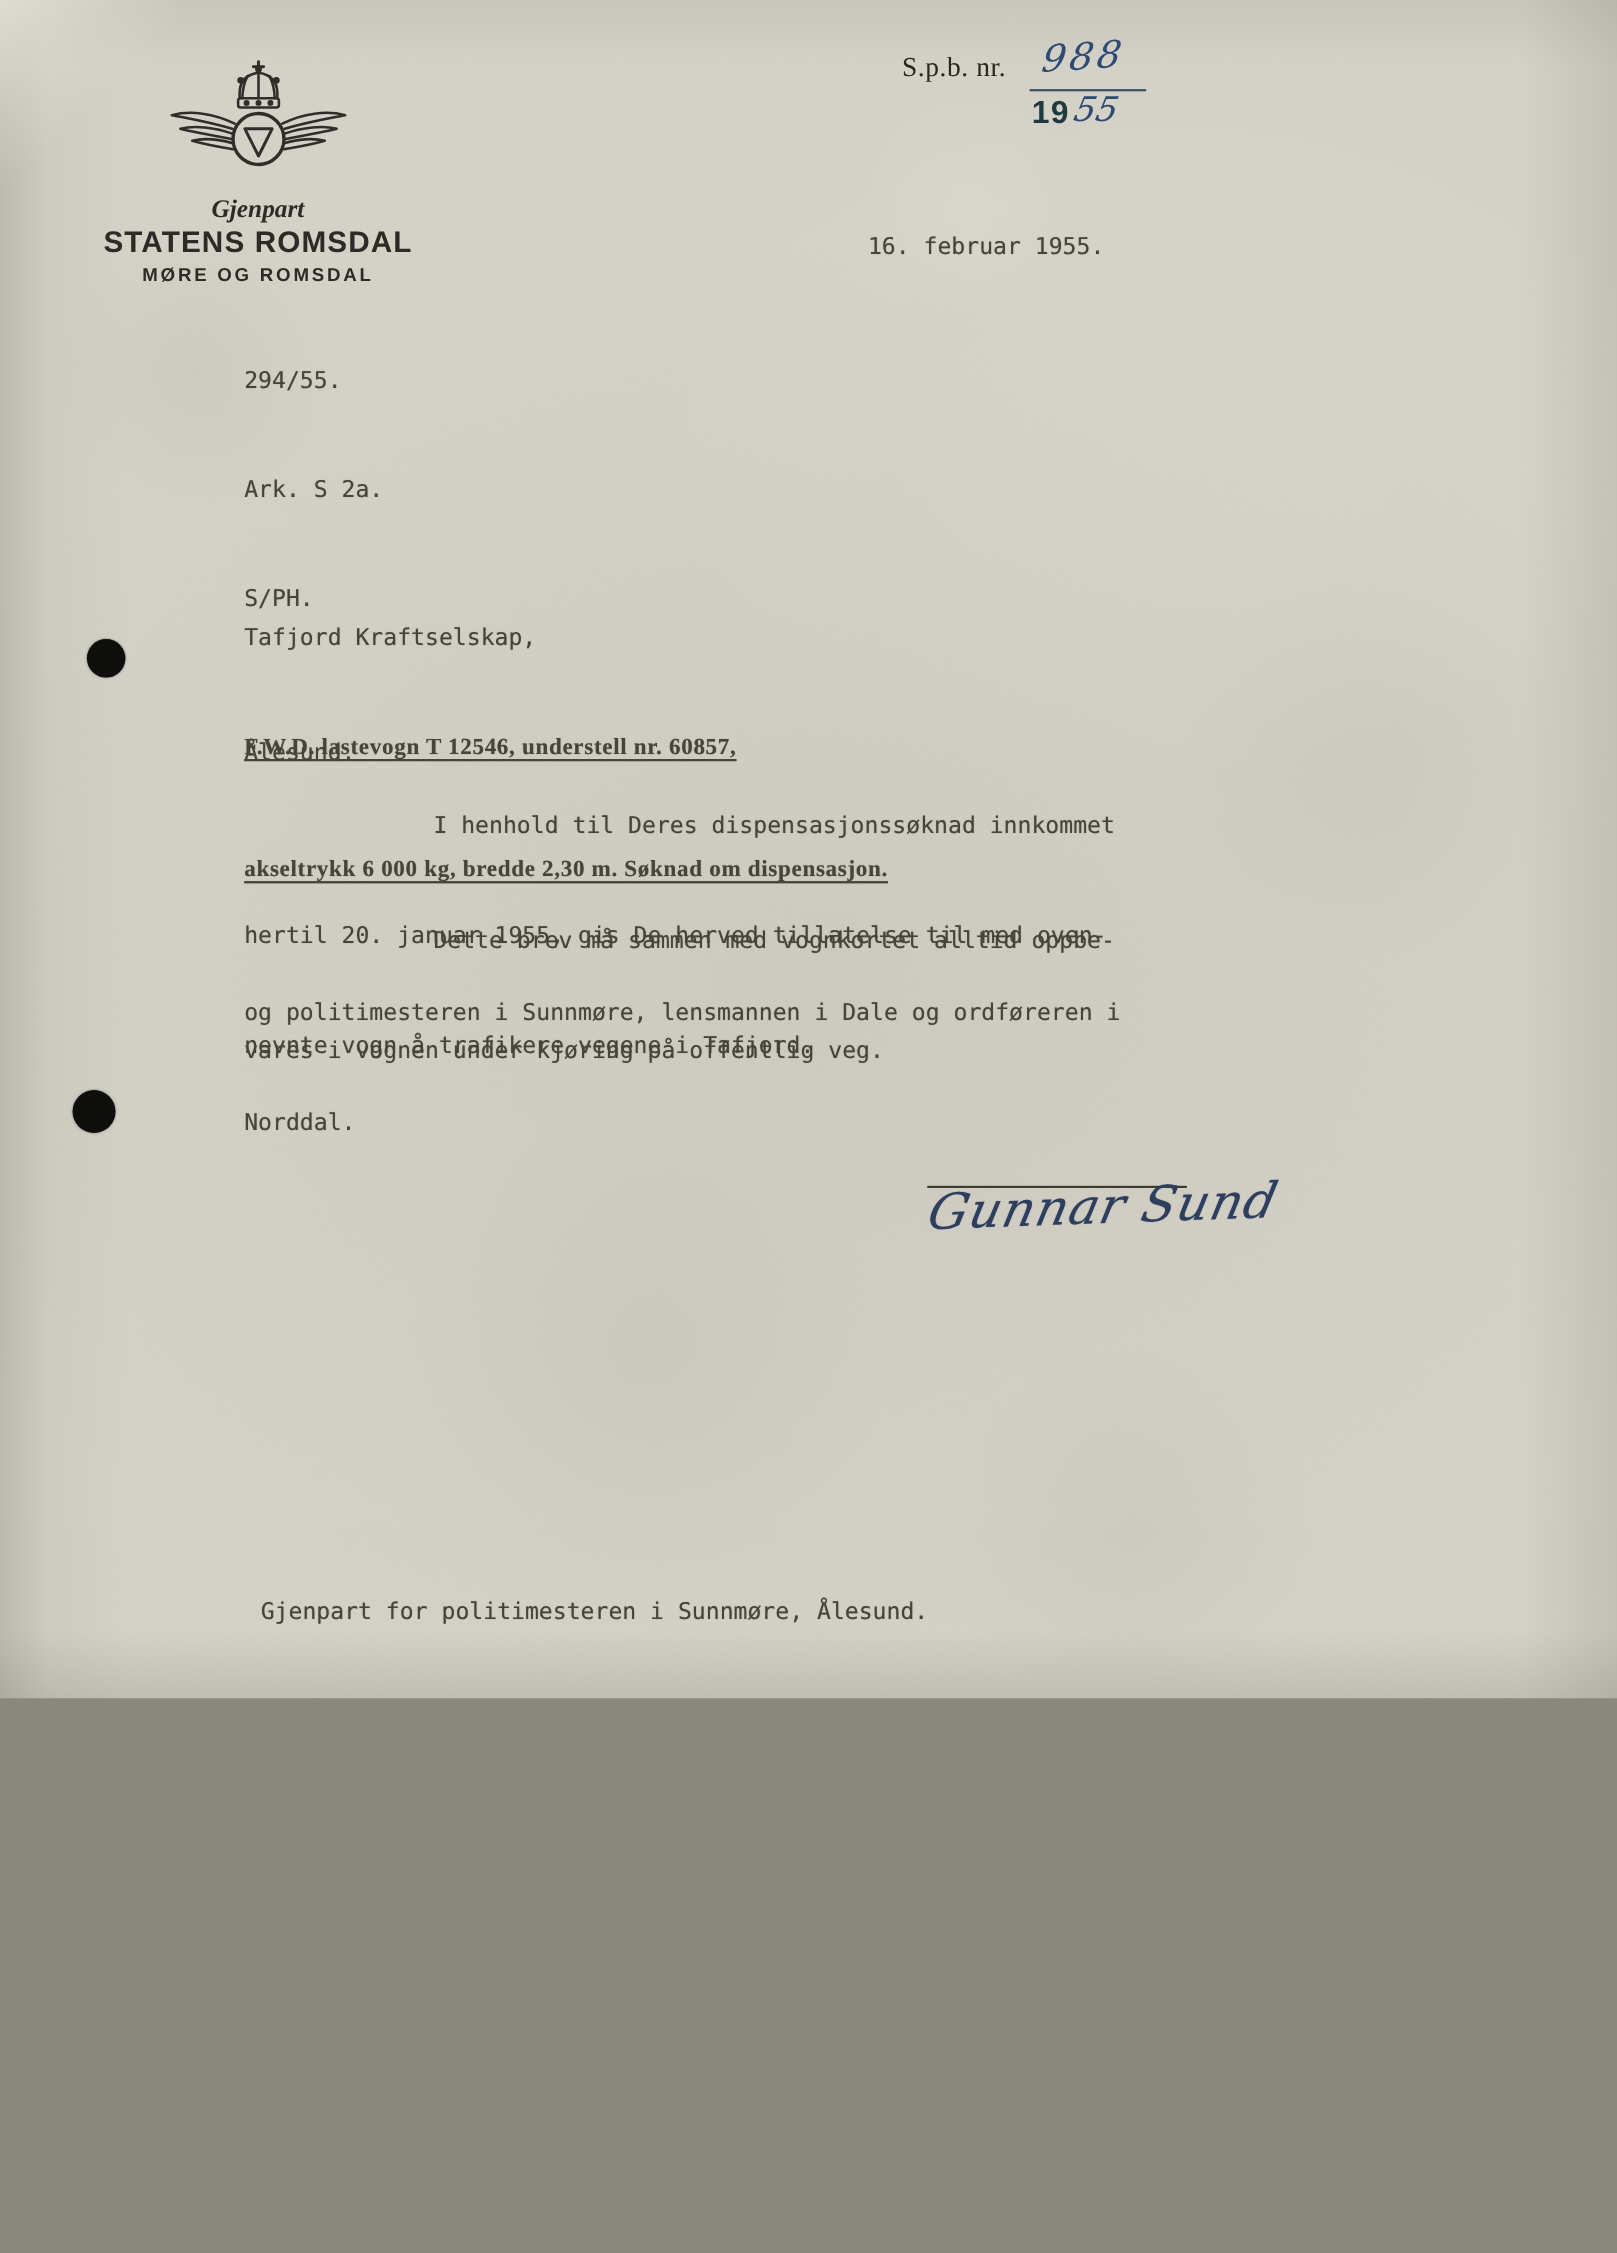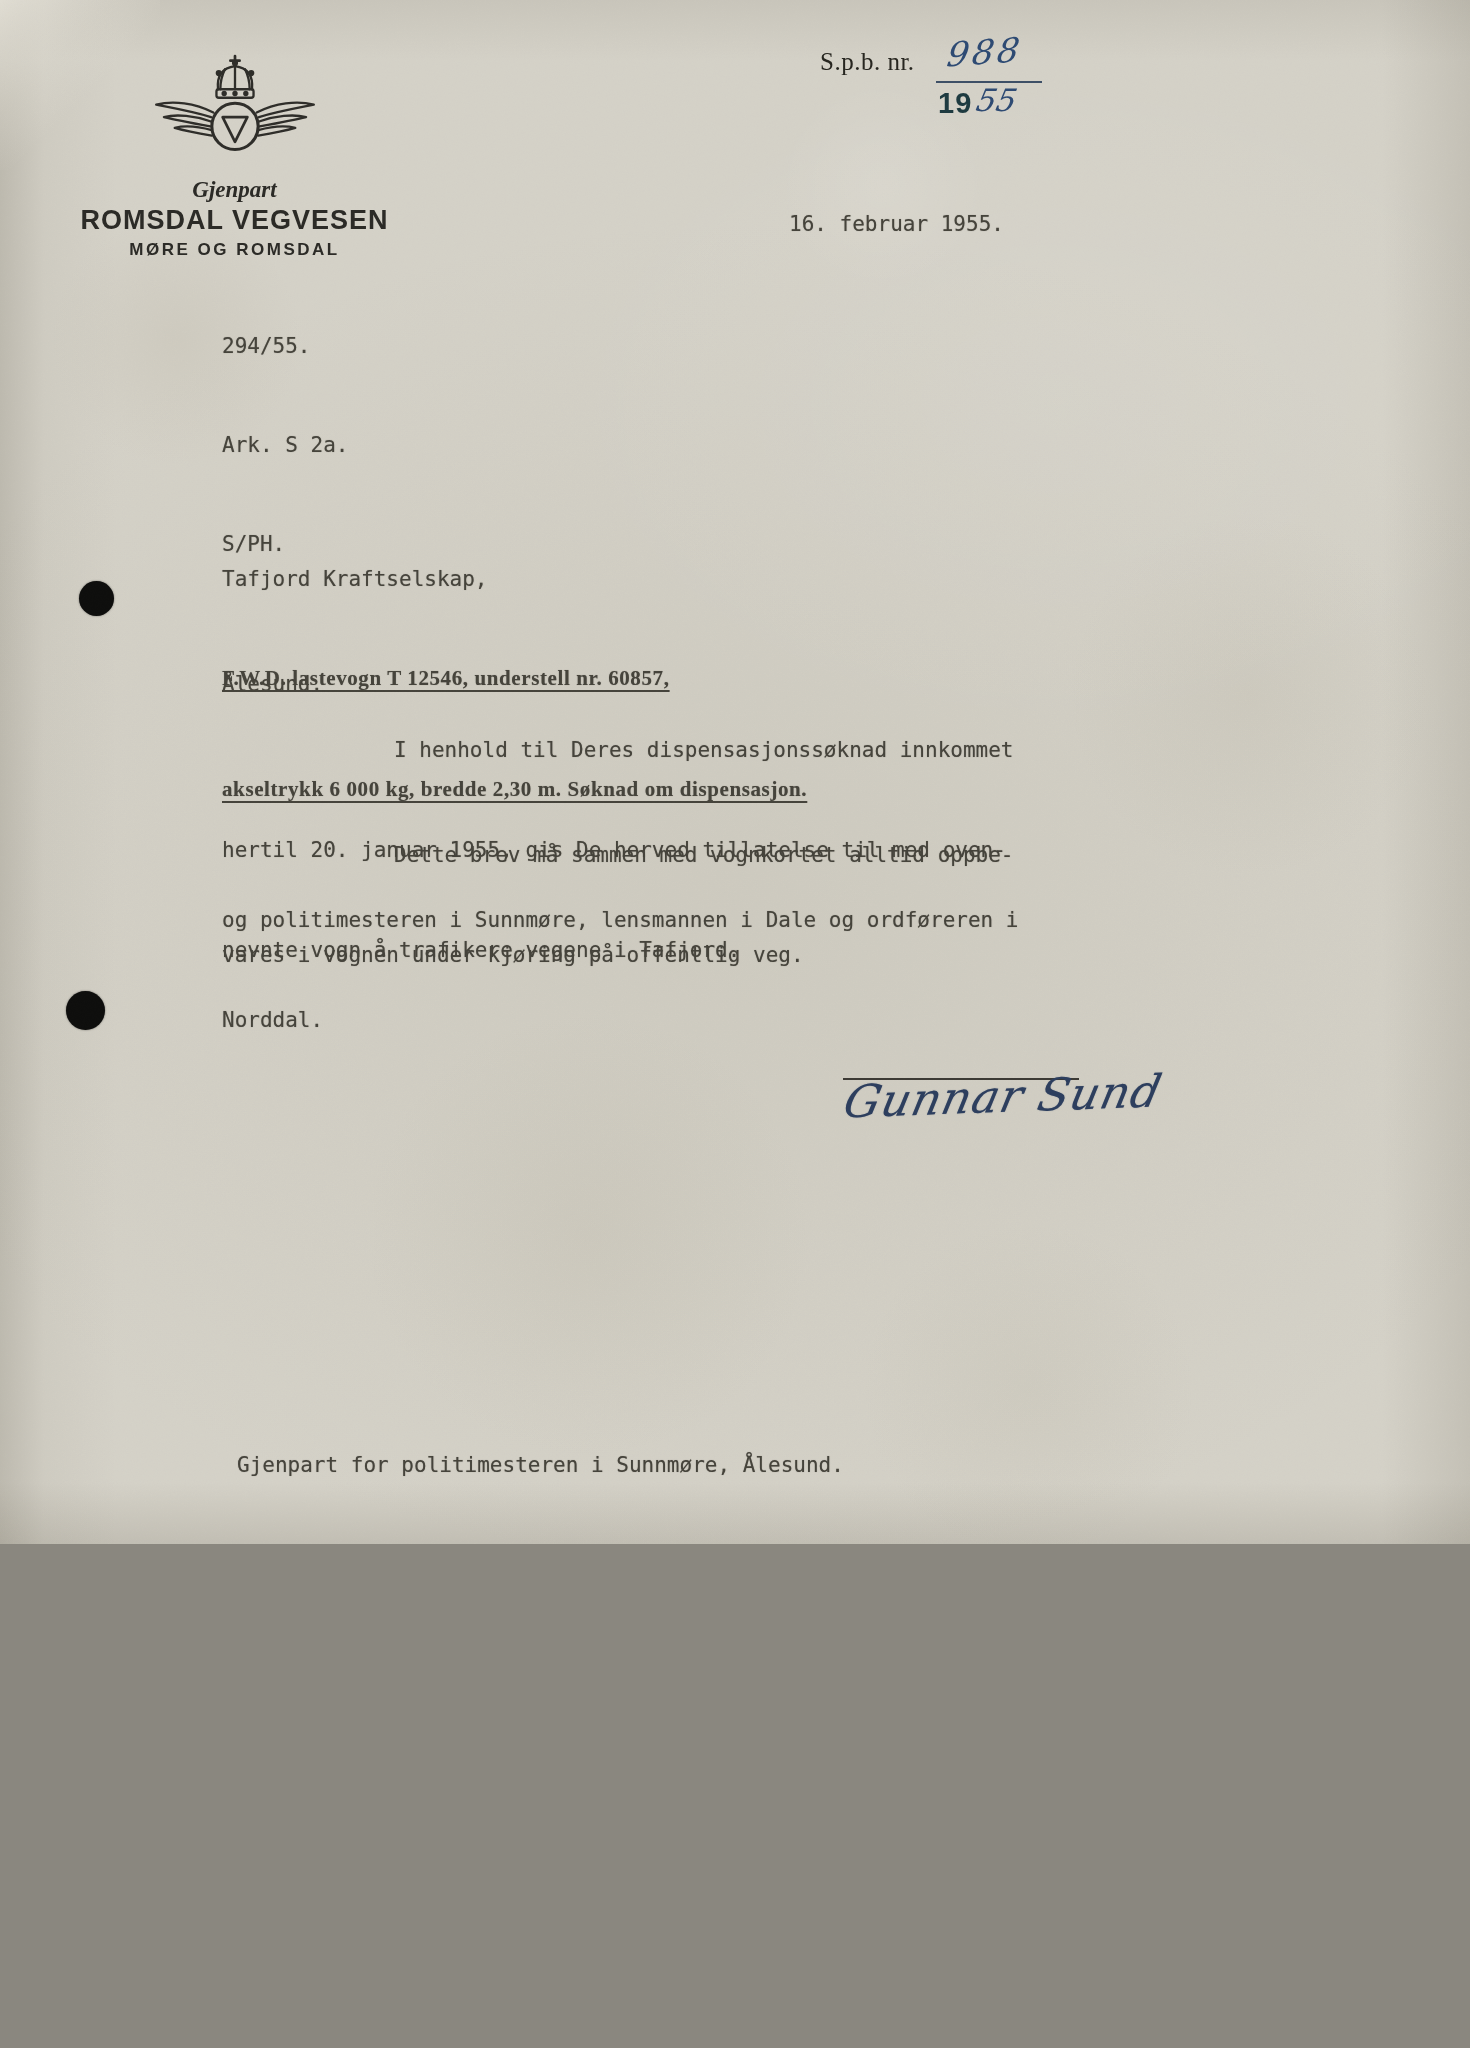--- a/index.html
+++ b/index.html
@@ -107,21 +107,21 @@
         <path d="M80 90 C58 82 34 80 18 84 C34 88 56 92 78 96"></path>
         <path d="M80 101 C62 96 44 95 32 98 C46 102 62 105 80 108"></path>
         <path d="M138 78 C162 66 190 62 212 68 C192 72 168 76 141 84"></path>
         <path d="M140 90 C162 82 186 80 202 84 C186 88 164 92 142 96"></path>
         <path d="M140 101 C158 96 176 95 188 98 C174 102 158 105 140 108"></path>
         <circle cx="110" cy="96" r="30" stroke-width="4"></circle>
         <path d="M94 84 L126 84 L110 116 Z" stroke-width="3.5"></path>
       </g>
     </svg>
     <div class="copy-label">Gjenpart</div>
-    <div class="org-name">ROMSDAL VEGVESEN</div>
+    <div class="org-name">STATENS ROMSDAL</div>
     <div class="org-region">MØRE OG ROMSDAL</div>
   </div>
 
   <div class="reference typed">
     <div>294/55.</div>
     <div>Ark. S 2a.</div>
     <div>S/PH.</div>
   </div>
 
   <div class="date-line typed">16. februar 1955.</div>

